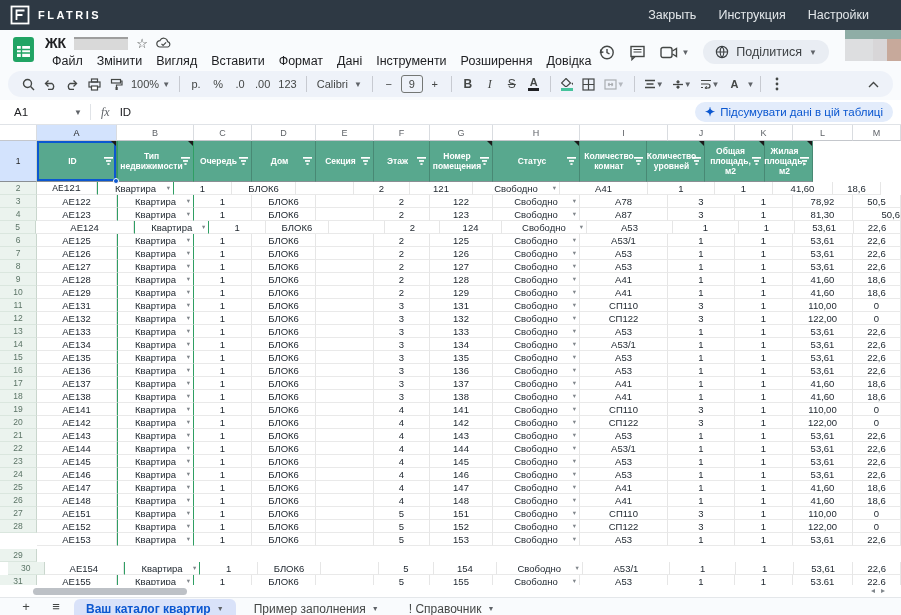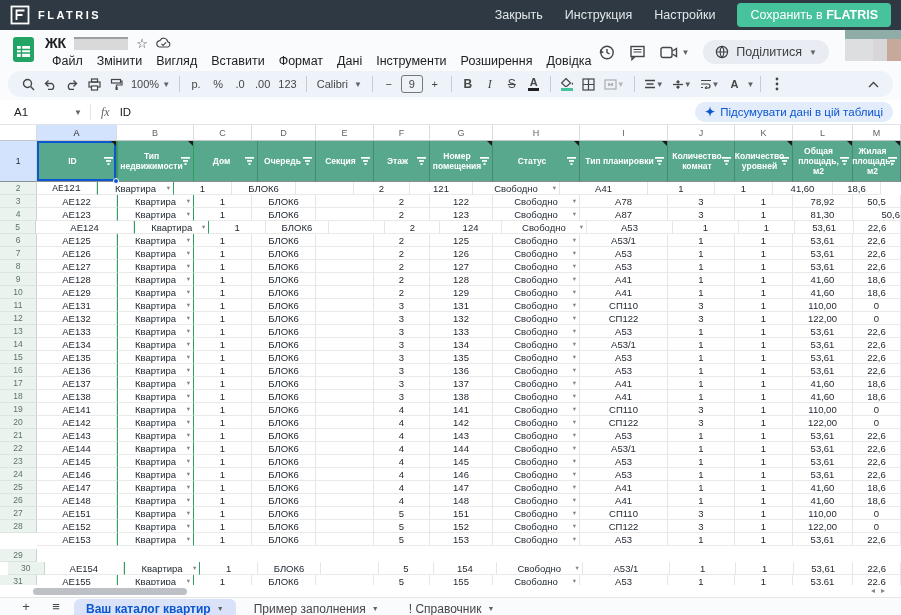--- a/index.html
+++ b/index.html
@@ -118,21 +118,20 @@
       <svg width="20" height="20" viewBox="0 0 20 20">
         <rect x="1.5" y="1.5" width="17" height="17" fill="none" stroke="#fff" stroke-width="1.8"></rect>
         <path d="M6.5 15 V5.5 H14.5 M6.5 10 H12.5" fill="none" stroke="#fff" stroke-width="1.8"></path>
       </svg>
       <span class="logo-text">FLATRIS</span>
     </div>
     <div class="topbar-spacer"></div>
     <span class="top-link">Закрыть</span>
     <span class="top-link">Инструкция</span>
     <span class="top-link">Настройки</span>
-    <button class="save-btn"><span>Сохранить в </span><b>FLATRIS</b></button>
   </header>
 
   <div class="docbar">
     <svg class="sheets-icon" width="27" height="27" viewBox="0 0 27 27">
       <rect x="3" y="1" width="21" height="25" rx="3" fill="#21a464"></rect>
       <rect x="7" y="10" width="13" height="11" fill="#fff"></rect>
       <path d="M7 13.5 H20 M7 17 H20 M11.5 10 V21" stroke="#21a464" stroke-width="1.4"></path>
     </svg>
     <div class="doc-main">
       <div class="title-row">
@@ -360,37 +359,37 @@
         </div>
         <div class="g-cell col-green" style="width: 77px;">
           <span class="hdr-label">Тип недвижимости</span>
           <svg class="filter-ic" width="9" height="8" viewBox="0 0 9 8">
             <rect x="0" y="0" width="9" height="1.7" fill="#fff"></rect>
             <rect x="2" y="3.1" width="5" height="1.7" fill="#fff"></rect>
             <rect x="3.4" y="6.2" width="2.2" height="1.7" fill="#fff"></rect>
           </svg>
           <i class="note-tri"></i>
         </div>
+        <div class="g-cell" style="width: 58px;">
+          <span class="hdr-label">Очередь</span>
+          <svg class="filter-ic" width="9" height="8" viewBox="0 0 9 8">
+            <rect x="0" y="0" width="9" height="1.7" fill="#fff"></rect>
+            <rect x="2" y="3.1" width="5" height="1.7" fill="#fff"></rect>
+            <rect x="3.4" y="6.2" width="2.2" height="1.7" fill="#fff"></rect>
+          </svg>
+        </div>
         <div class="g-cell" style="width: 64px;">
           <span class="hdr-label">Дом</span>
           <svg class="filter-ic" width="9" height="8" viewBox="0 0 9 8">
             <rect x="0" y="0" width="9" height="1.7" fill="#fff"></rect>
             <rect x="2" y="3.1" width="5" height="1.7" fill="#fff"></rect>
             <rect x="3.4" y="6.2" width="2.2" height="1.7" fill="#fff"></rect>
           </svg>
         </div>
         <div class="g-cell" style="width: 58px;">
-          <span class="hdr-label">Очередь</span>
-          <svg class="filter-ic" width="9" height="8" viewBox="0 0 9 8">
-            <rect x="0" y="0" width="9" height="1.7" fill="#fff"></rect>
-            <rect x="2" y="3.1" width="5" height="1.7" fill="#fff"></rect>
-            <rect x="3.4" y="6.2" width="2.2" height="1.7" fill="#fff"></rect>
-          </svg>
-        </div>
-        <div class="g-cell" style="width: 58px;">
           <span class="hdr-label">Секция</span>
           <svg class="filter-ic" width="9" height="8" viewBox="0 0 9 8">
             <rect x="0" y="0" width="9" height="1.7" fill="#fff"></rect>
             <rect x="2" y="3.1" width="5" height="1.7" fill="#fff"></rect>
             <rect x="3.4" y="6.2" width="2.2" height="1.7" fill="#fff"></rect>
           </svg>
         </div>
         <div class="g-cell" style="width: 56px;">
           <span class="hdr-label">Этаж</span>
           <svg class="filter-ic" width="9" height="8" viewBox="0 0 9 8">
@@ -403,29 +402,20 @@
           <span class="hdr-label">Номер помещения</span>
           <svg class="filter-ic" width="9" height="8" viewBox="0 0 9 8">
             <rect x="0" y="0" width="9" height="1.7" fill="#fff"></rect>
             <rect x="2" y="3.1" width="5" height="1.7" fill="#fff"></rect>
             <rect x="3.4" y="6.2" width="2.2" height="1.7" fill="#fff"></rect>
           </svg>
           <i class="note-tri"></i>
         </div>
         <div class="g-cell" style="width: 87px;">
           <span class="hdr-label">Статус</span>
-          <svg class="filter-ic" width="9" height="8" viewBox="0 0 9 8">
-            <rect x="0" y="0" width="9" height="1.7" fill="#fff"></rect>
-            <rect x="2" y="3.1" width="5" height="1.7" fill="#fff"></rect>
-            <rect x="3.4" y="6.2" width="2.2" height="1.7" fill="#fff"></rect>
-          </svg>
-          <i class="note-tri"></i>
-        </div>
-        <div class="g-cell" style="width: 88px;">
-          <span class="hdr-label">Тип планировки</span>
           <svg class="filter-ic" width="9" height="8" viewBox="0 0 9 8">
             <rect x="0" y="0" width="9" height="1.7" fill="#fff"></rect>
             <rect x="2" y="3.1" width="5" height="1.7" fill="#fff"></rect>
             <rect x="3.4" y="6.2" width="2.2" height="1.7" fill="#fff"></rect>
           </svg>
           <i class="note-tri"></i>
         </div>
         <div class="g-cell" style="width: 67px;">
           <span class="hdr-label">Количество комнат</span>
           <svg class="filter-ic" width="9" height="8" viewBox="0 0 9 8">

